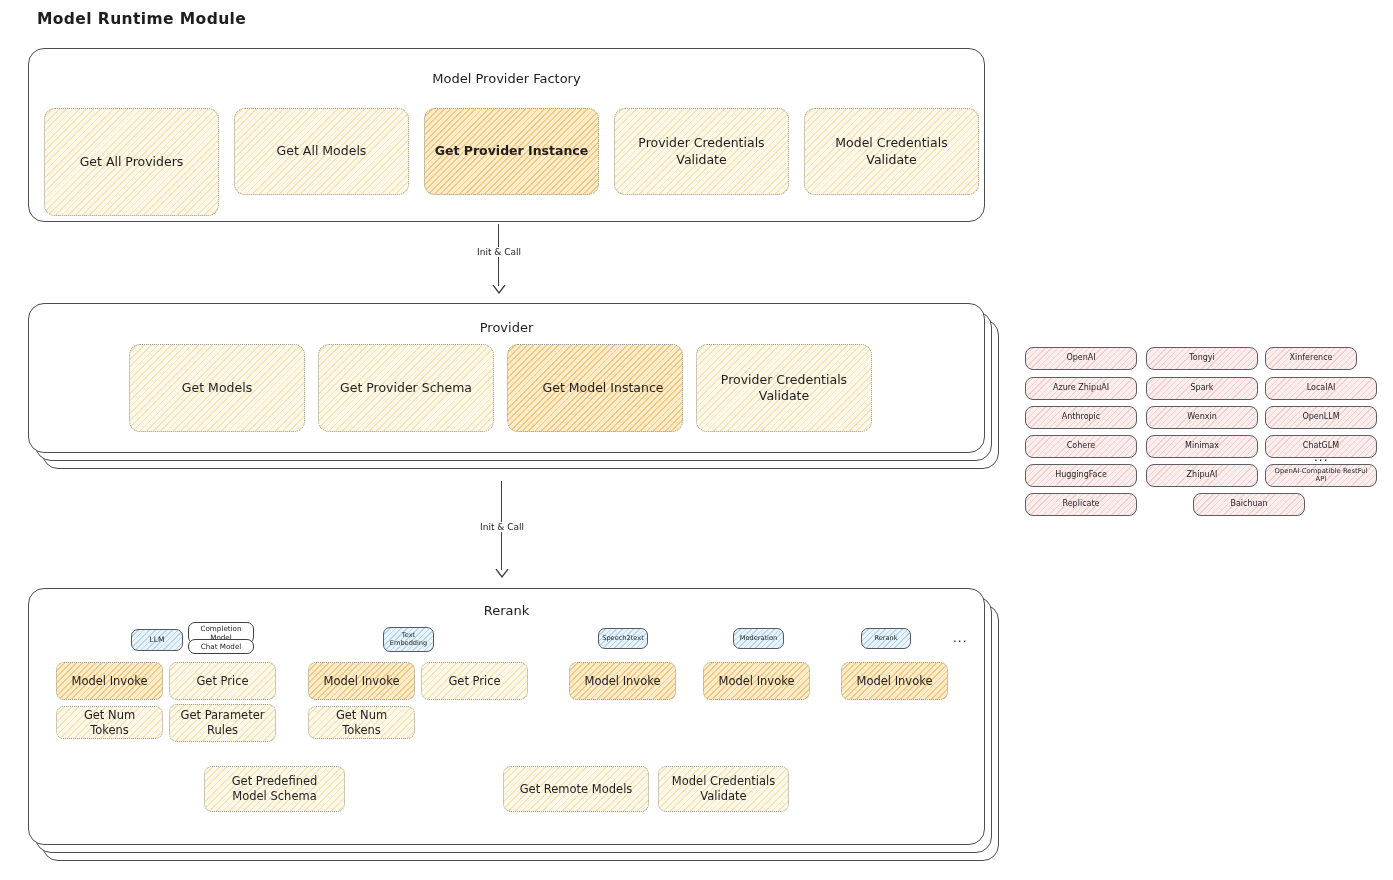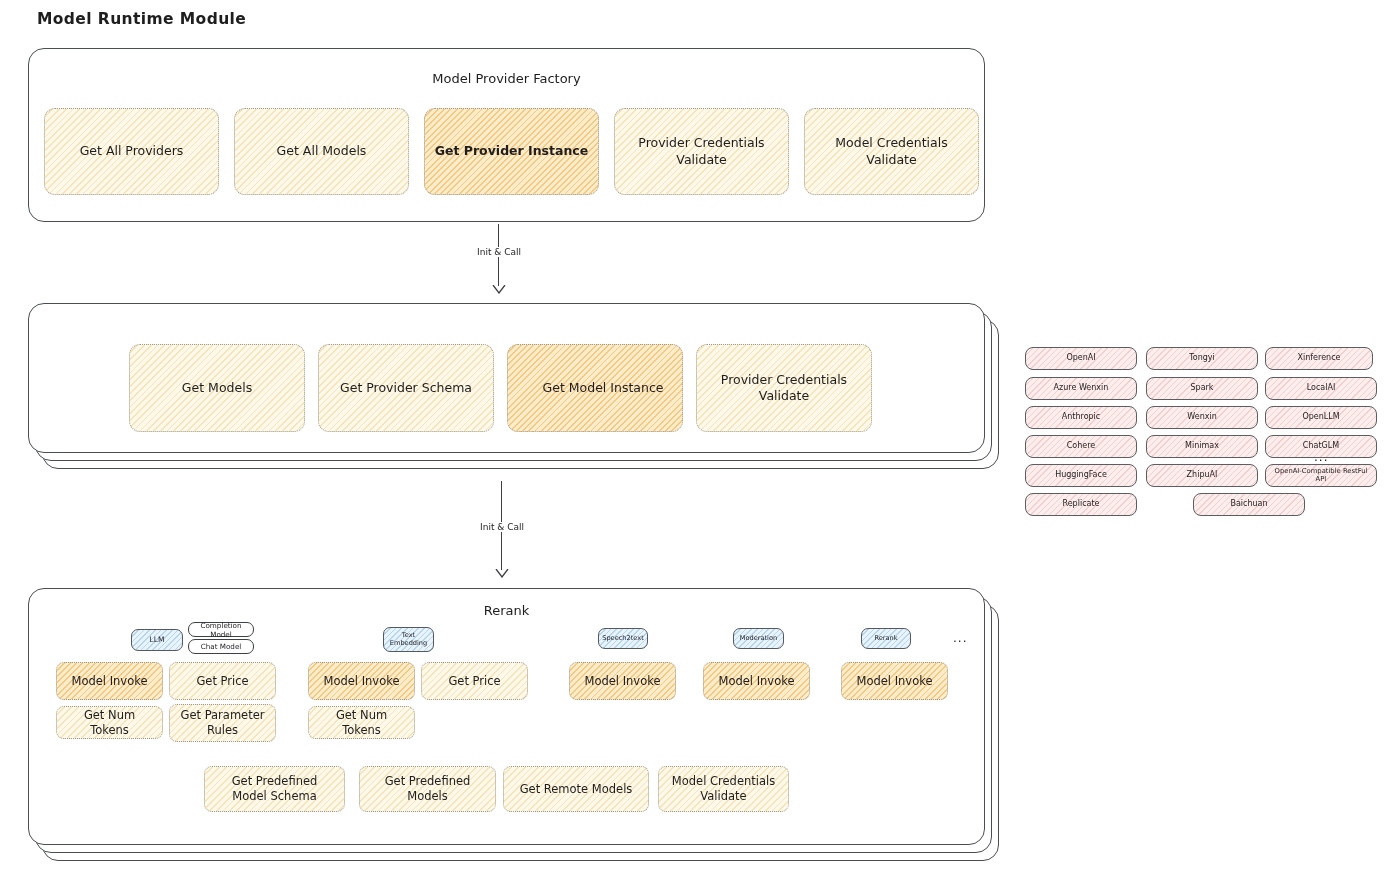--- a/index.html
+++ b/index.html
@@ -60,47 +60,48 @@
 </style>
 </head>
 <body>
 
 <div class="canvas">
 
   <div class="main-title">Model Runtime Module</div>
 
   <div class="frame" style="left:28px; top:48px; width:957px; height:174px;">
     <div class="ftitle" style="top:22px;">Model Provider Factory</div>
-    <div class="ybox hy" style="left:15px;  top:59px; width:175px; height:87px;">Get All Providers</div>
+    <div class="ybox hy" style="left:15px;  top:59px; width:175px; height:108px;">Get All Providers</div>
     <div class="ybox hy" style="left:205px; top:59px; width:175px; height:87px;">Get All Models</div>
     <div class="ybox ho" style="left:395px; top:59px; width:175px; height:87px;font-weight:bold;">Get Provider Instance</div>
     <div class="ybox hy" style="left:585px; top:59px; width:175px; height:87px;">Provider Credentials Validate</div>
     <div class="ybox hy" style="left:775px; top:59px; width:175px; height:87px;">Model Credentials Validate</div>
   </div>
 
   <div class="aline" style="left:498px; top:224px; height:62px;"></div>
   <svg class="ahead" style="left:492px; top:285px;" width="14" height="9" viewBox="0 0 14 9">
     <path d="M1 0 L7 8 L13 0" fill="none" stroke="#3c3f44" stroke-width="1.3"></path>
   </svg>
   <div class="albl" style="left:499px; top:247px;">Init &amp; Call</div>
 
   <div class="frame-back" style="left:42px; top:319px; width:957px; height:150px;"></div>
   <div class="frame-back" style="left:35px; top:311px; width:957px; height:150px;"></div>
   <div class="frame" style="left:28px; top:303px; width:957px; height:150px;">
+    <div class="ftitle" style="top:16px;">Provider</div>
     <div class="ybox hy" style="left:100px; top:40px; width:176px; height:88px;">Get Models</div>
     <div class="ybox hy" style="left:289px; top:40px; width:176px; height:88px;">Get Provider Schema</div>
     <div class="ybox ho" style="left:478px; top:40px; width:176px; height:88px;padding-left:24px;">Get Model Instance</div>
     <div class="ybox hy" style="left:667px; top:40px; width:176px; height:88px;">Provider Credentials Validate</div>
   </div>
 
   <div class="pbox hp" style="left:1025px; top:300px; width:112px; height:23px;">OpenAI</div>
   <div class="pbox hp" style="left:1146px; top:300px; width:112px; height:23px;">Tongyi</div>
-  <div class="pbox hp" style="left:1265px; top:300px; width:108px; height:23px;">Xinference</div>
+  <div class="pbox hp" style="left:1265px; top:300px; width:92px; height:23px;">Xinference</div>
 
-  <div class="pbox hp" style="left:1025px; top:330px; width:112px; height:23px;">Azure Wenxin</div>
+  <div class="pbox hp" style="left:1025px; top:330px; width:112px; height:23px;">Azure ZhipuAI</div>
   <div class="pbox hp" style="left:1146px; top:330px; width:112px; height:23px;">Spark</div>
   <div class="pbox hp" style="left:1265px; top:330px; width:112px; height:23px;">LocalAI</div>
 
   <div class="pbox hp" style="left:1025px; top:359px; width:112px; height:23px;">Anthropic</div>
   <div class="pbox hp" style="left:1146px; top:359px; width:112px; height:23px;">Wenxin</div>
   <div class="pbox hp" style="left:1265px; top:359px; width:112px; height:23px;">OpenLLM</div>
 
   <div class="pbox hp" style="left:1025px; top:388px; width:112px; height:23px;">Cohere</div>
   <div class="pbox hp" style="left:1146px; top:388px; width:112px; height:23px;">Minimax</div>
   <div class="pbox hp" style="left:1265px; top:388px; width:112px; height:23px;">ChatGLM</div>
@@ -118,39 +119,38 @@
     <path d="M1 0 L7 8 L13 0" fill="none" stroke="#3c3f44" stroke-width="1.3"></path>
   </svg>
   <div class="albl" style="left:502px; top:522px;">Init &amp; Call</div>
 
   <div class="frame-back" style="left:42px; top:604px; width:957px; height:257px;"></div>
   <div class="frame-back" style="left:35px; top:596px; width:957px; height:257px;"></div>
   <div class="frame" style="left:28px; top:588px; width:957px; height:257px;">
     <div class="ftitle" style="top:14px;">Rerank</div>
 
     <div class="btab hb" style="left:102px; top:40px; width:52px; height:22px;">LLM</div>
-    <div class="wtab" style="left:159px; top:33px; width:66px; height:15px;">Completion Model</div>
+    <div class="wtab" style="left:159px; top:33px; width:66px; height:22px;">Completion Model</div>
     <div class="wtab" style="left:159px; top:50px; width:66px; height:15px;">Chat Model</div>
     <div class="btab hb tiny" style="left:354px; top:38px; width:51px; height:25px;">Text Embedding</div>
     <div class="btab hb tiny" style="left:569px; top:39px; width:50px; height:21px;">Speech2text</div>
     <div class="btab hb tiny" style="left:704px; top:39px; width:51px; height:21px;">Moderation</div>
     <div class="btab hb tiny" style="left:832px; top:39px; width:50px; height:21px;">Rerank</div>
     <div class="tab-dots" style="left:924px; top:42px;">...</div>
 
     <div class="ybox ho fn" style="left:27px;  top:73px; width:107px; height:38px;">Model Invoke</div>
     <div class="ybox hy fn" style="left:140px; top:73px; width:107px; height:38px;">Get Price</div>
     <div class="ybox ho fn" style="left:279px; top:73px; width:107px; height:38px;">Model Invoke</div>
     <div class="ybox hy fn" style="left:392px; top:73px; width:107px; height:38px;">Get Price</div>
     <div class="ybox ho fn" style="left:540px; top:73px; width:107px; height:38px;">Model Invoke</div>
     <div class="ybox ho fn" style="left:674px; top:73px; width:107px; height:38px;">Model Invoke</div>
     <div class="ybox ho fn" style="left:812px; top:73px; width:107px; height:38px;">Model Invoke</div>
 
     <div class="ybox hy fn" style="left:27px;  top:117px; width:107px; height:33px;">Get Num Tokens</div>
     <div class="ybox hy fn" style="left:140px; top:115px; width:107px; height:38px;">Get Parameter Rules</div>
     <div class="ybox hy fn" style="left:279px; top:117px; width:107px; height:33px;">Get Num Tokens</div>
 
     <div class="ybox hy fn" style="left:175px; top:177px; width:141px; height:46px;">Get Predefined Model Schema</div>
-    <div class="ybox hy fn" style="left:330px; top:177px; width:137px; height:46px;">Get Predefined Models</div>
     <div class="ybox hy fn" style="left:474px; top:177px; width:146px; height:46px;">Get Remote Models</div>
     <div class="ybox hy fn" style="left:629px; top:177px; width:131px; height:46px;">Model Credentials Validate</div>
   </div>
 
 </div>
 
 </body></html>

